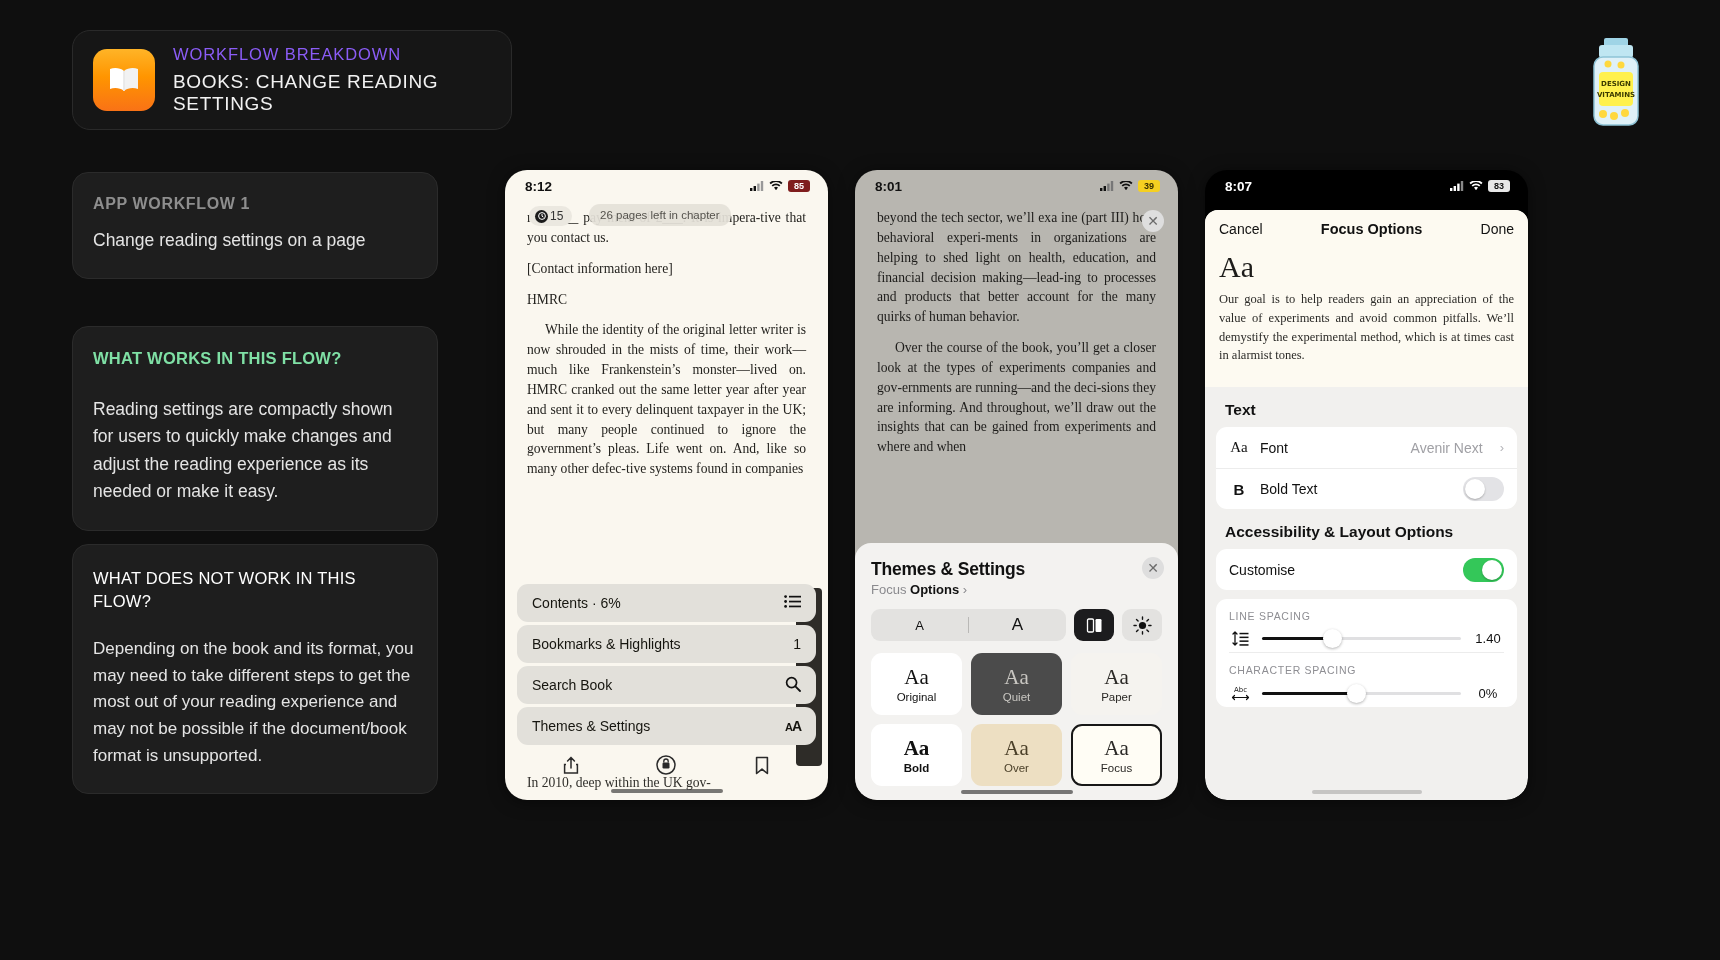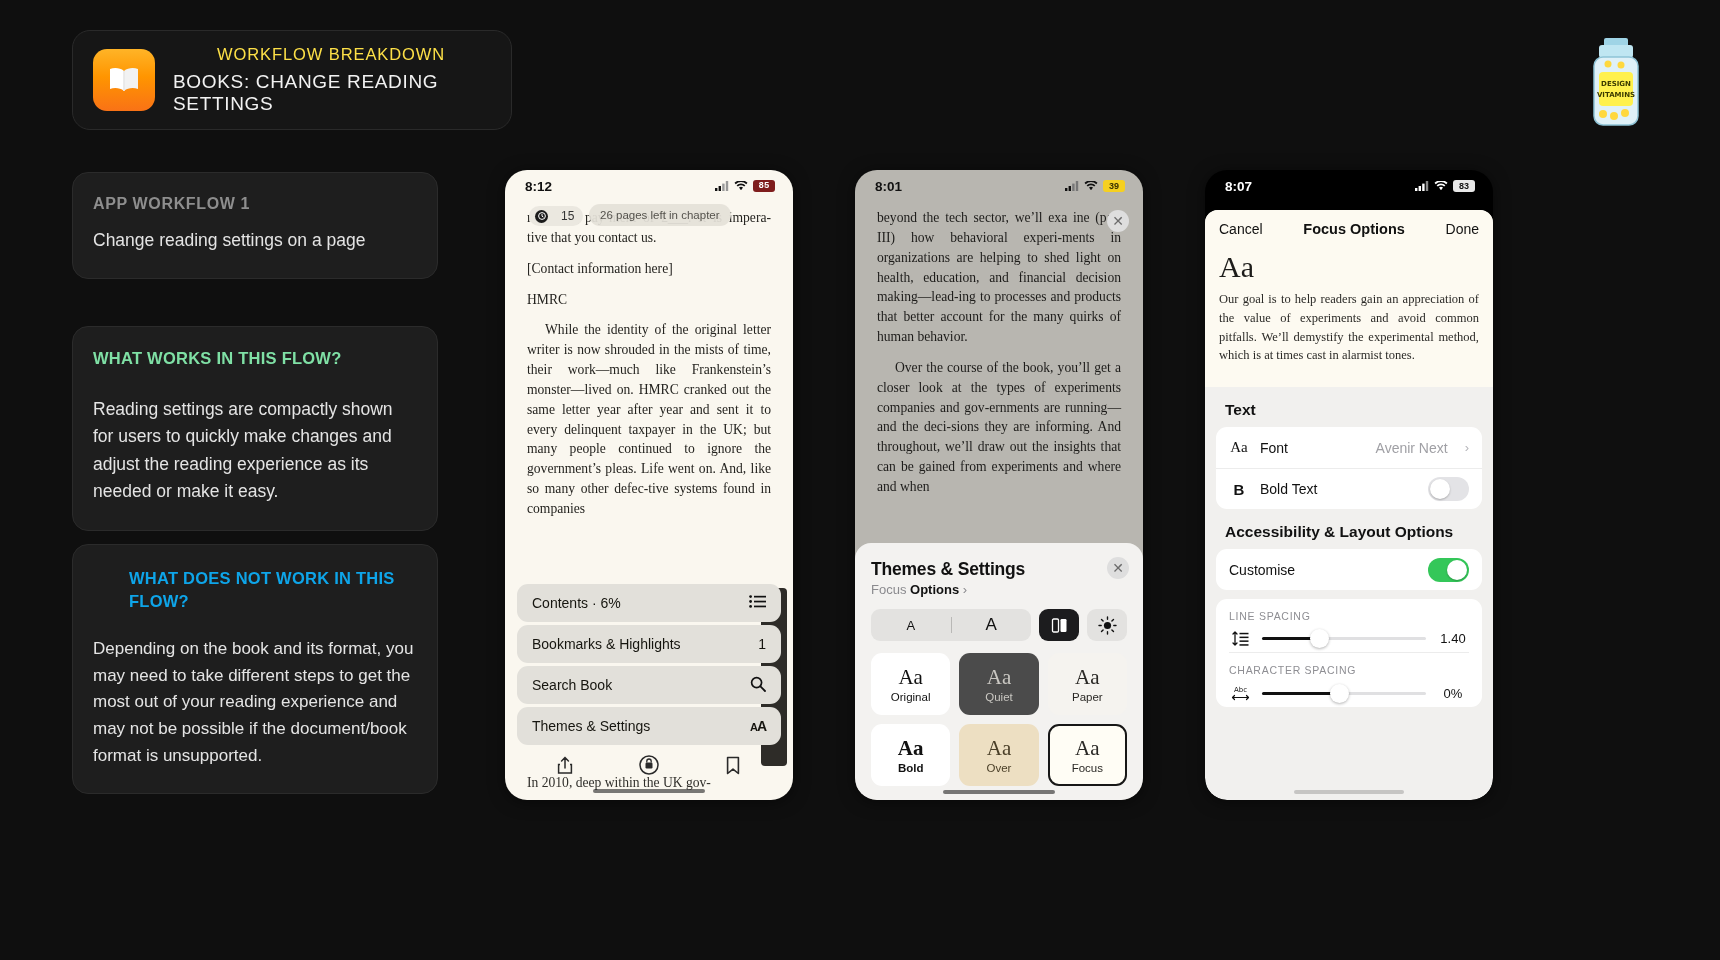--- a/index.html
+++ b/index.html
@@ -20,47 +20,47 @@
     display: flex; align-items: center; gap: 18px;
     padding: 0 20px;
   }
   .app-icon {
     width: 62px; height: 62px; border-radius: 14px;
     background: linear-gradient(180deg,#ffb427 0%,#ff9500 45%,#f97216 100%);
     display: flex; align-items: center; justify-content: center;
     flex: 0 0 auto;
   }
   .header-texts { display: flex; flex-direction: column; gap: 7px; }
-  .kicker { color: #fde047; font-size: 16.5px; letter-spacing: .055em; margin-left: 44px; }
+  .kicker { color: #8b5cf6; font-size: 16.5px; letter-spacing: .055em; }
   .h-title { color: #f2f2f2; font-size: 19px; letter-spacing: .035em; }
 
   
   .bottle { position: absolute; right: 60px; top: 36px; width: 88px; height: 96px; }
 
   
   .card {
     position: absolute; left: 72px;
     width: 366px;
     background: #1e1e1e; border: 1px solid #2b2b2b;
     border-radius: 16px;
     padding: 22px 20px 24px 20px;
   }
   .card.c1 { top: 172px; }
   .card.c2 { top: 326px; }
   .card.c3 { top: 544px; }
   .card-kicker { color: #8e8e8e; font-size: 16px; font-weight: bold; letter-spacing: .04em; margin-bottom: 14px; }
   .card-title-green { color: #7fe0a5; font-size: 16.5px; font-weight: bold; letter-spacing: .015em; margin-bottom: 28px; }
-  .card-title-orange { color: #0ea5e9; font-size: 16.5px; font-weight: bold; letter-spacing: .015em; margin-bottom: 22px; line-height: 1.42; margin-left: 36px; }
+  .card-title-orange { color: #ffffff; font-size: 16.5px; font-weight: normal; letter-spacing: .015em; margin-bottom: 22px; line-height: 1.42; }
   .card-body { color: #e4e4e4; font-size: 17.5px; line-height: 1.57; }
   .card-body.small { font-size: 17px; }
 
   
   .phone {
     position: absolute; top: 170px;
-    width: 288px; height: 630px;
+    width: 323px; height: 630px;
     border-radius: 22px; overflow: hidden;
     box-shadow: 0 2px 16px rgba(0,0,0,.5);
   }
   .phone.p1 { left: 505px; background: #faf7ef; }
   .phone.p2 { left: 855px; background: #b8b6b0; }
   .phone.p3 { left: 1205px; background: #000; }
 
   .statusbar {
     height: 32px; display: flex; align-items: center;
     justify-content: space-between; padding: 0 18px 0 20px;
@@ -68,34 +68,34 @@
   }
   .sb-dark { color: #111; }
   .sb-light { color: #fff; }
   .sb-icons { display: flex; align-items: center; gap: 5px; }
 
   .batt {
     display: inline-flex; align-items: center; justify-content: center;
     min-width: 22px; height: 12px; border-radius: 3px;
     font-size: 9px; font-weight: bold; padding: 0 2px;
   }
-  .batt.dark { background: #7f1d1d; color: #fff; font-family: Liberation Mono, monospace; }
+  .batt.dark { background: #7f1d1d; color: #fff; }
   .batt.yellow { background: #f5d021; color: #3a3000; }
   .batt.light { background: #e8e8e8; color: #111; }
 
   
   .pagetext { padding: 6px 22px 0 22px; font-family: "Liberation Serif", serif; }
   .pagetext p { font-size: 13.6px; line-height: 1.46; text-align: justify; color: #24231f; margin-bottom: 11px; }
   .p2 .pagetext p { color: #1d1c1a; }
   .indent { text-indent: 18px; }
 
   
   .badge-15 {
     position: absolute; left: 24px; top: 36px;
-    display: flex; align-items: center; gap: 13px;
+    display: flex; align-items: center; gap: 2px;
     background: #ebe8e0; border-radius: 11px;
     padding: 3px 9px 3px 6px; font-size: 12px; color: #333;
     font-family: "Liberation Sans", sans-serif;
   }
   .badge-dot { width: 13px; height: 13px; border-radius: 50%; background: #1b1b1b; display:flex;align-items:center;justify-content:center; }
   .tooltip {
     position: absolute; left: 84px; top: 34px;
     background: rgba(228,225,216,.93); color: #55534d;
     font-size: 11.5px; border-radius: 13px; padding: 5px 11px;
     font-family: "Liberation Sans", sans-serif;

